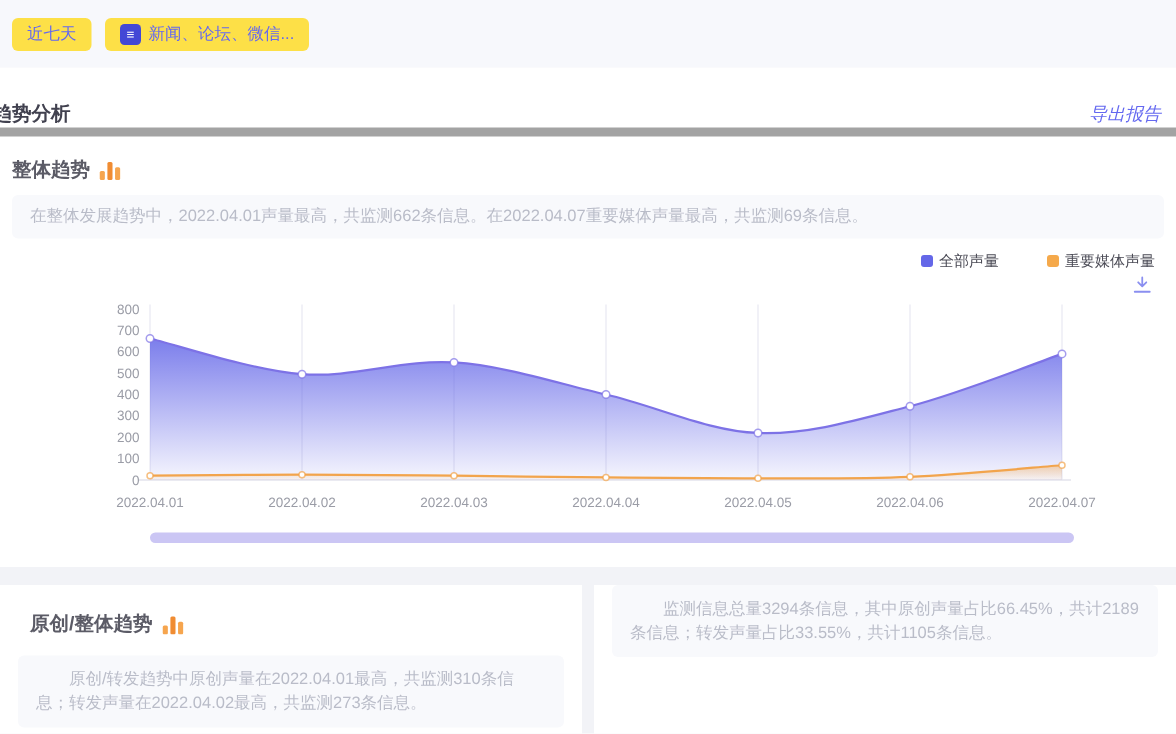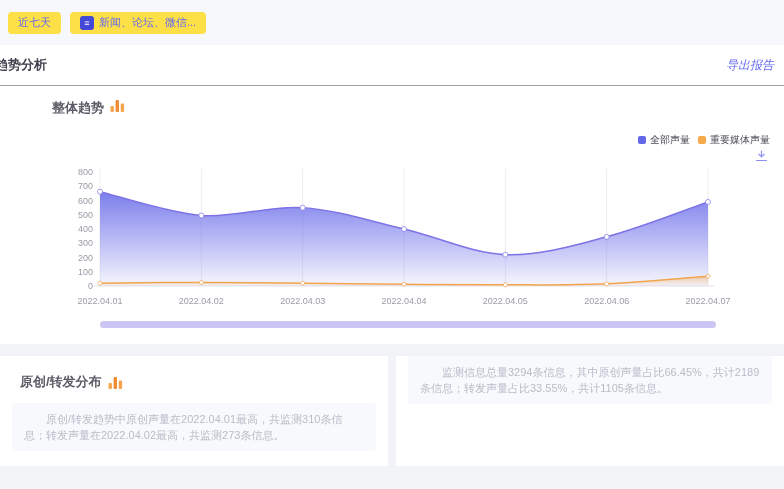--- a/index.html
+++ b/index.html
@@ -15,37 +15,37 @@
     display:flex;align-items:center;gap:5px;height:22px;padding:0 10px;
     background:#fde047;border-radius:4px;font-size:11px;color:#6468f0;cursor:pointer;
   }
   .pill-icon{
     width:14px;height:14px;border-radius:3px;background:#4348d6;color:#fff;
     font-size:9px;line-height:14px;text-align:center;flex:0 0 auto;
   }
   
   .panel{background:#fff;}
   .panel-header{
-    height:40px;display:flex;align-items:center;justify-content:space-between;
-    border-bottom:1px solid #a3a3a3;padding-right:10px;
+    height:40px;display:flex;align-items:flex-end;justify-content:space-between;
+    border-bottom:6px solid #a3a3a3;padding-right:10px;
   }
   .panel-title{font-size:13px;color:#41414f;margin-left:-5px;font-weight:bold;}
   .export-link{font-size:12px;color:#6468f0;cursor:pointer;font-style:italic;}
-  .section-head{display:flex;align-items:flex-start;gap:6px;padding:13px 8px 8px 8px;margin-left:44px;}
+  .section-head{display:flex;align-items:center;gap:6px;padding:13px 8px 8px 8px;}
   .section-title{font-size:13px;color:#5b5b66;font-weight:bold;}
   .summary-box{
     margin:0 8px;background:#f8f9fc;border-radius:4px;padding:7px 12px;
     font-size:11px;color:#b9bcc8;line-height:15px;
   }
   
   .toggle{display:flex;width:120px;margin:9px auto 0 auto;border:1px solid #e4e5f0;border-radius:2px;overflow:hidden;}
   .toggle-btn{flex:1;height:26px;line-height:26px;text-align:center;font-size:11px;color:#6b6b75;background:#fff;cursor:pointer;}
   .toggle-btn.active{background:#d8daf8;color:#595fe6;}
   
-  .legend{display:flex;justify-content:flex-end;align-items:center;gap:8px;padding:8px 14px 0 0;font-size:10px;color:#4a4a55;}
+  .legend{display:flex;justify-content:flex-end;align-items:center;gap:32px;padding:8px 14px 0 0;font-size:10px;color:#4a4a55;}
   .legend-item{display:flex;align-items:center;gap:4px;cursor:pointer;}
   .swatch{width:8px;height:8px;border-radius:2px;display:inline-block;}
   .download-row{display:flex;justify-content:flex-end;padding:3px 16px 0 0;height:12px;}
   .download-row svg{cursor:pointer;}
   
   .chart-wrap{position:relative;height:148px;margin-top:2px;}
   .brush{
     width:616px;height:7px;margin:9px 0 0 100px;border-radius:4px;
     background:#cbc6f4;cursor:pointer;
   }
@@ -80,20 +80,21 @@
 
   <div class="section-head">
     <span class="section-title">整体趋势</span>
     <svg width="15" height="13" viewBox="0 0 15 13">
       <rect x="0.5" y="7" width="3.4" height="6" rx="1" fill="#f6a54e"></rect>
       <rect x="5.6" y="1" width="3.4" height="12" rx="1" fill="#f08c32"></rect>
       <rect x="10.7" y="4.5" width="3.4" height="8.5" rx="1" fill="#f6a54e"></rect>
     </svg>
   </div>
 
+  <div class="summary-box">在整体发展趋势中，2022.04.01声量最高，共监测662条信息。在2022.04.07重要媒体声量最高，共监测69条信息。</div>
 
 
   <div class="legend">
     <span class="legend-item">
       <i class="swatch" style="background: rgb(100, 103, 232);"></i>
       <span>全部声量</span>
     </span>
     <span class="legend-item">
       <i class="swatch" style="background: rgb(245, 169, 75);"></i>
       <span>重要媒体声量</span>
@@ -163,21 +164,21 @@
       </svg>
   </div>
 
   <div class="brush"></div>
   <div class="panel-pad-bottom"></div>
 </div>
 
 <div class="cards">
   <div class="card">
     <div class="card-head">
-      <span class="section-title">原创/转发分布</span>
+      <span class="section-title">原创/整体趋势</span>
       <svg width="15" height="13" viewBox="0 0 15 13">
         <rect x="0.5" y="7" width="3.4" height="6" rx="1" fill="#f6a54e"></rect>
         <rect x="5.6" y="1" width="3.4" height="12" rx="1" fill="#f08c32"></rect>
         <rect x="10.7" y="4.5" width="3.4" height="8.5" rx="1" fill="#f6a54e"></rect>
       </svg>
     </div>
     <div class="card-box">原创/转发趋势中原创声量在2022.04.01最高，共监测310条信息；转发声量在2022.04.02最高，共监测273条信息。</div>
   </div>
   <div class="card">
     <div class="card-box">监测信息总量3294条信息，其中原创声量占比66.45%，共计2189条信息；转发声量占比33.55%，共计1105条信息。</div>

